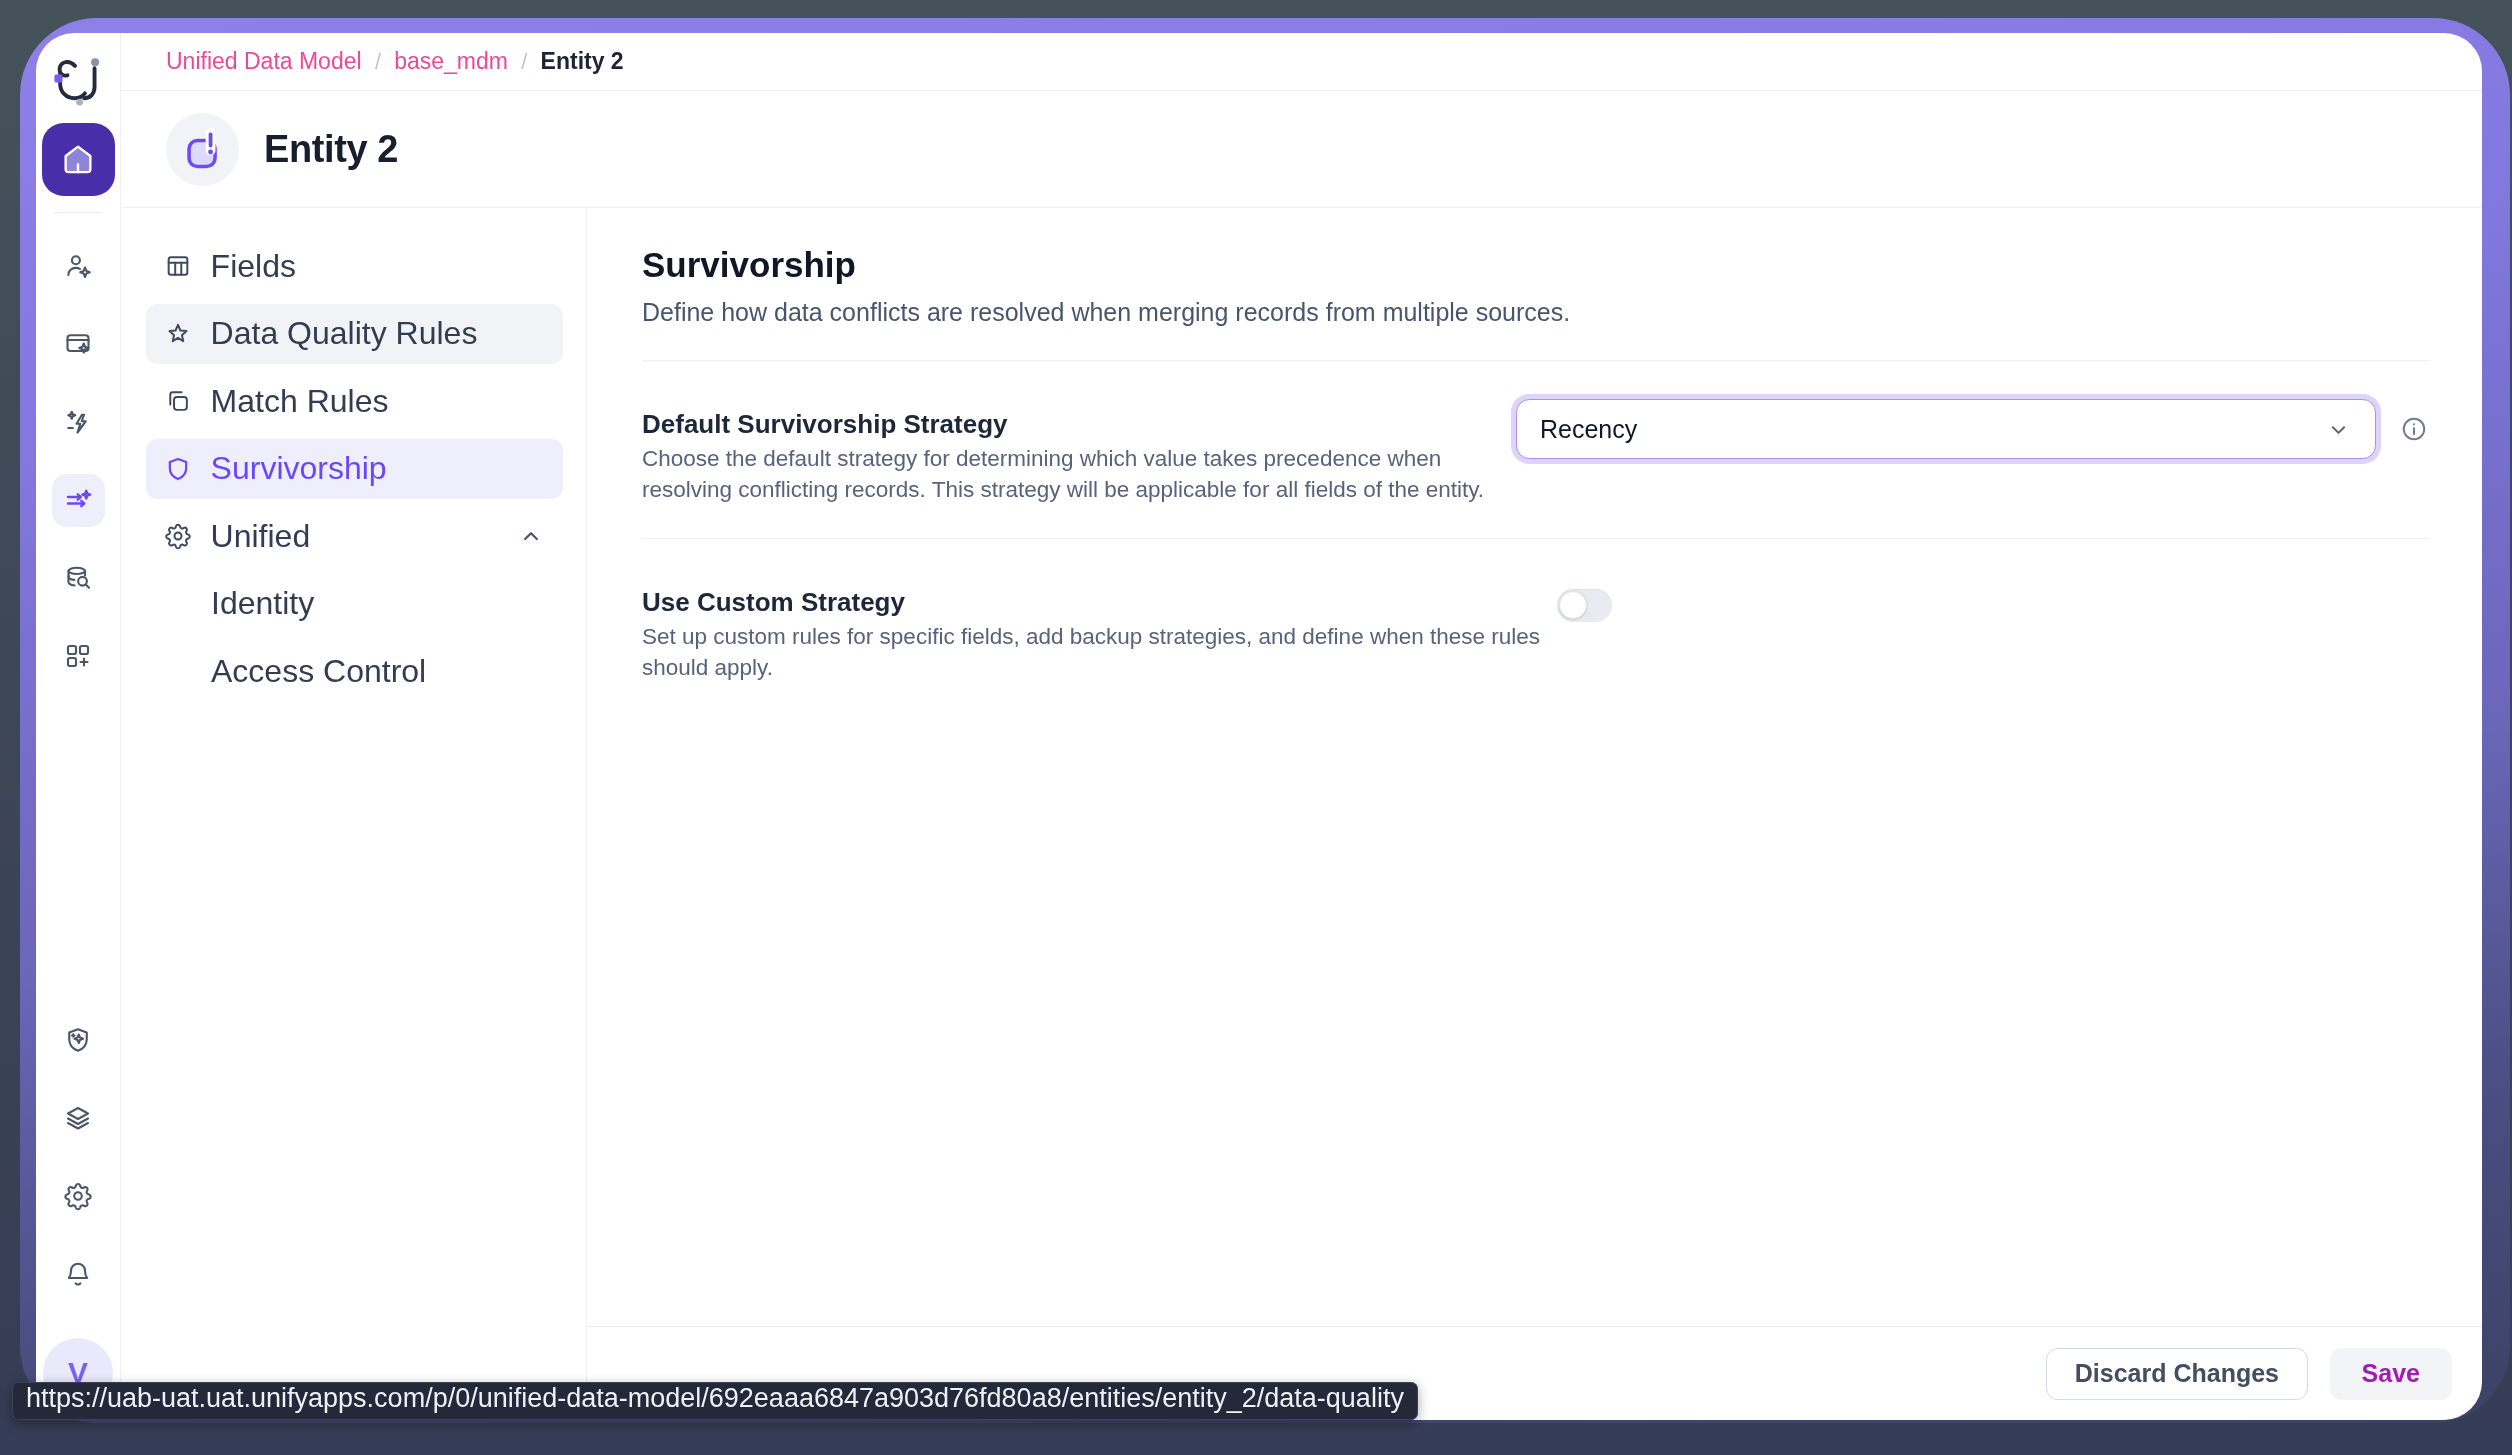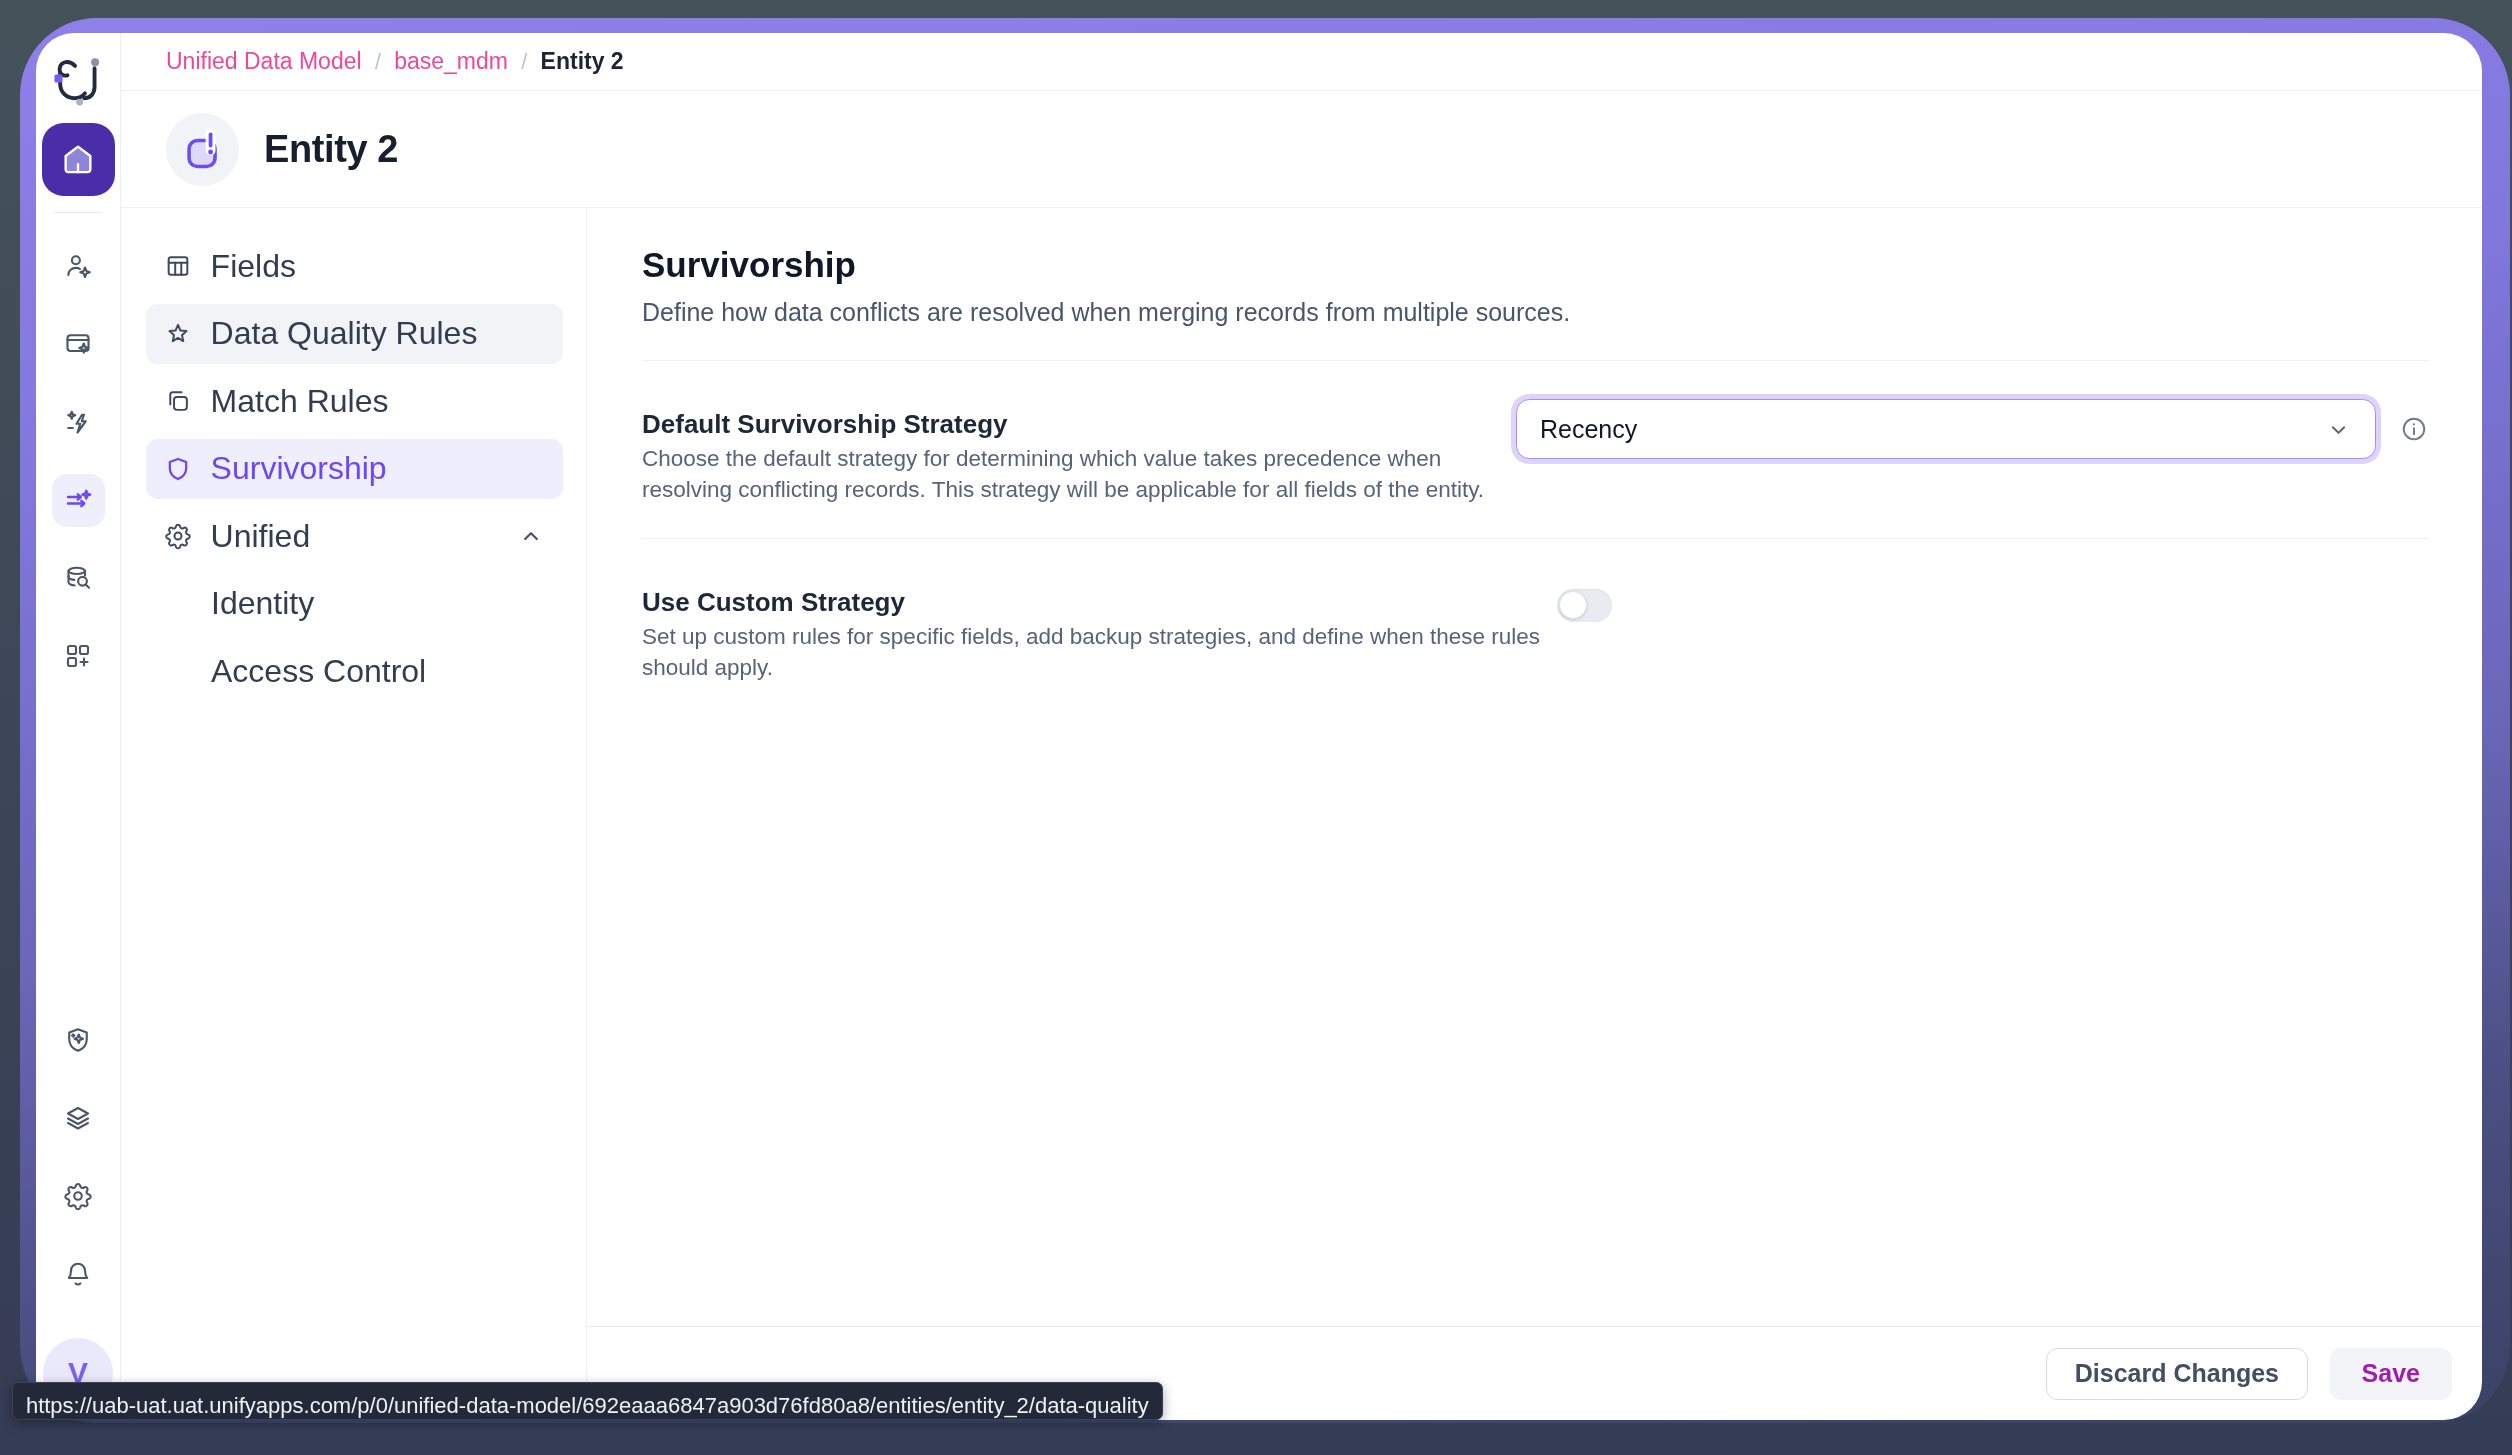--- a/index.html
+++ b/index.html
@@ -93,22 +93,22 @@
     height:93px;flex:0 0 93px;border-top:0.8px solid #e9ebef;
     display:flex;align-items:center;justify-content:flex-end;gap:21.6px;padding-right:30px;
   }
   .btn{height:52px;border-radius:11.6px;font-size:25px;font-weight:600;display:flex;align-items:center;box-sizing:border-box;cursor:pointer;}
   .btn-secondary{padding:0 28px;background:#fff;border:1.7px solid #d6dae2;color:#434e61;}
   .btn-primary-disabled{padding:0 32px;background:#f3f4f7;border:none;color:#a21caf;cursor:default;}
   
   .url-tip{
     position:absolute;left:11.6px;top:1382px;height:38px;z-index:50;
     background:#232938;border:1.7px solid #3c4356;border-radius:6.7px;
-    display:flex;align-items:flex-end;padding:0 13.3px;box-sizing:border-box;
-    font-size:22px;color:#eef1f7;white-space:nowrap;
+    display:flex;align-items:flex-start;padding:0 13.3px;box-sizing:border-box;
+    font-size:27px;color:#eef1f7;white-space:nowrap;
     box-shadow:0 3.3px 11.6px rgba(0,0,0,0.35);
   }
 </style>
 </head>
 <body>
 
 <div class="frame"></div>
 
 <div class="card">
 

